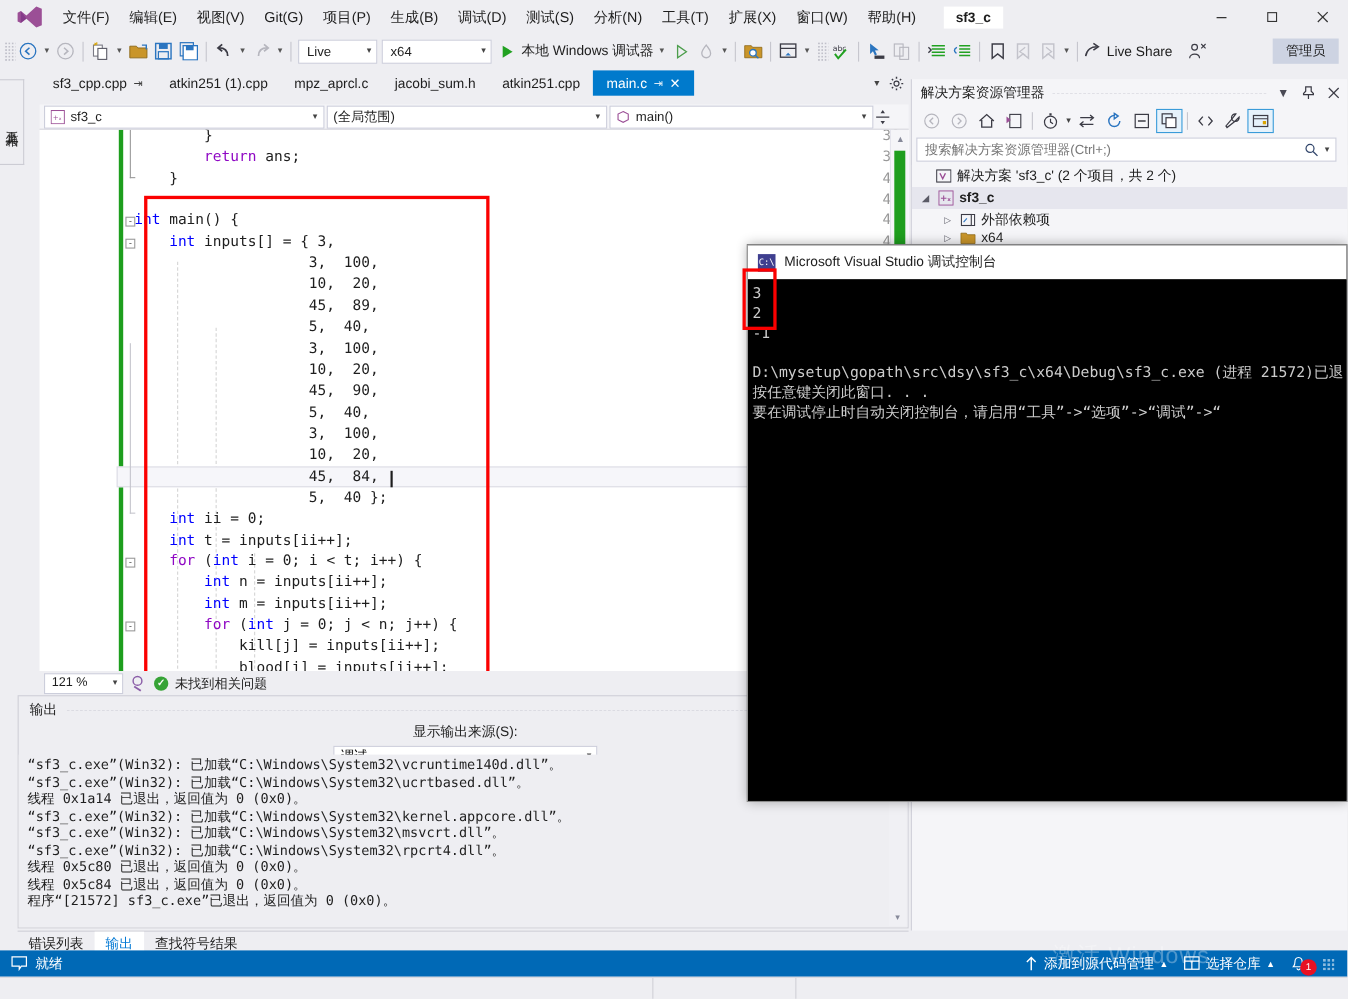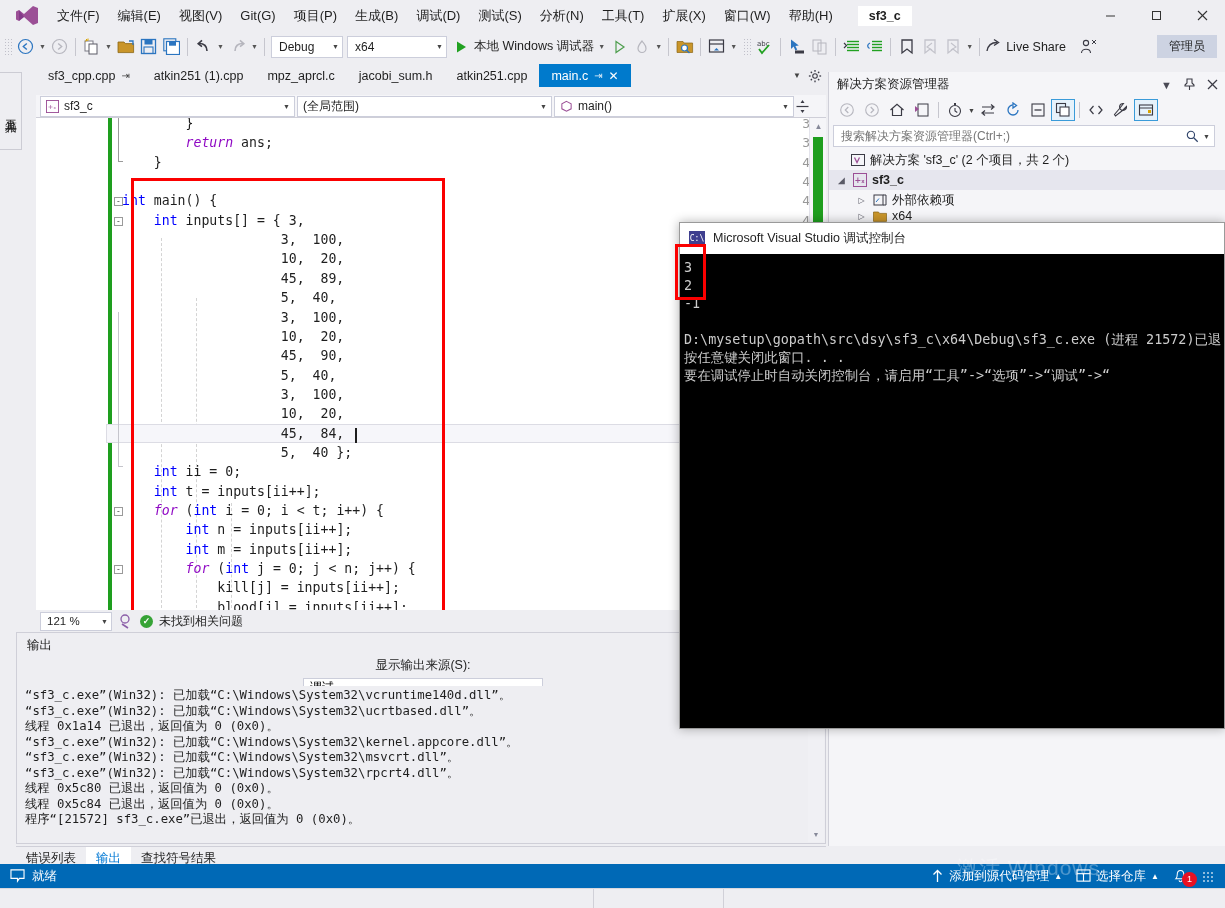--- a/index.html
+++ b/index.html
@@ -128,21 +128,21 @@
   .ln.cur { color: #1e1e1e; font-weight: bold; }
   .changebar {
     position: absolute; left: 72px; top: 0; width: 4px; height: 492px;
     background: #1e9e1e;
   }
   .codeline {
     position: absolute; left: 86px; white-space: pre; color: #1e1e1e;
     font-family: "DejaVu Sans Mono", monospace; font-size: 13.2px;
   }
   .kw { color: #0000ff; }
-  .kw2 { color: #8f08c4; font-style: italic; }
+  .kw2 { color: #8f08c4; }
   .curline-hl {
     position: absolute; left: 70px; width: 720px; height: 19px;
     border: 1px solid #dcdce4; background: #f6f6fa;
   }
   .caret {
     position: absolute; width: 1.5px; height: 15px; background: #1e1e1e;
   }
   .fold {
     position: absolute; left: 78px; width: 9px; height: 9px;
     border: 1px solid #9a9a9a; background: #fff; font-size: 8px;
@@ -447,21 +447,21 @@
     <div class="tb-btn">
       <svg width="18" height="18" viewBox="0 0 18 18">
           <path d="M6 13 C6 7 10 5.5 14 5.5" fill="none" stroke="#b6b6be" stroke-width="1.6"></path>
           <path d="M11 2.3 L14.8 5.6 L11 8.6" fill="none" stroke="#b6b6be" stroke-width="1.6"></path>
         </svg>
     </div>
     <div class="tb-caret">▼</div>
     <div class="tb-sep"></div>
 
     <div class="tb-combo" style="width:72px">
-      <span class="cv">Debug</span>
+      <span class="cv">Live</span>
       <span class="ca">▼</span>
     </div>
     <div class="tb-combo" style="width:100px">
       <span class="cv">x64</span>
       <span class="ca">▼</span>
     </div>
     <div class="tb-btn">
       <svg width="16" height="16" viewBox="0 0 16 16">
           <path d="M4 2.5 L13 8 L4 13.5 Z" fill="#21a121"></path>
         </svg>

